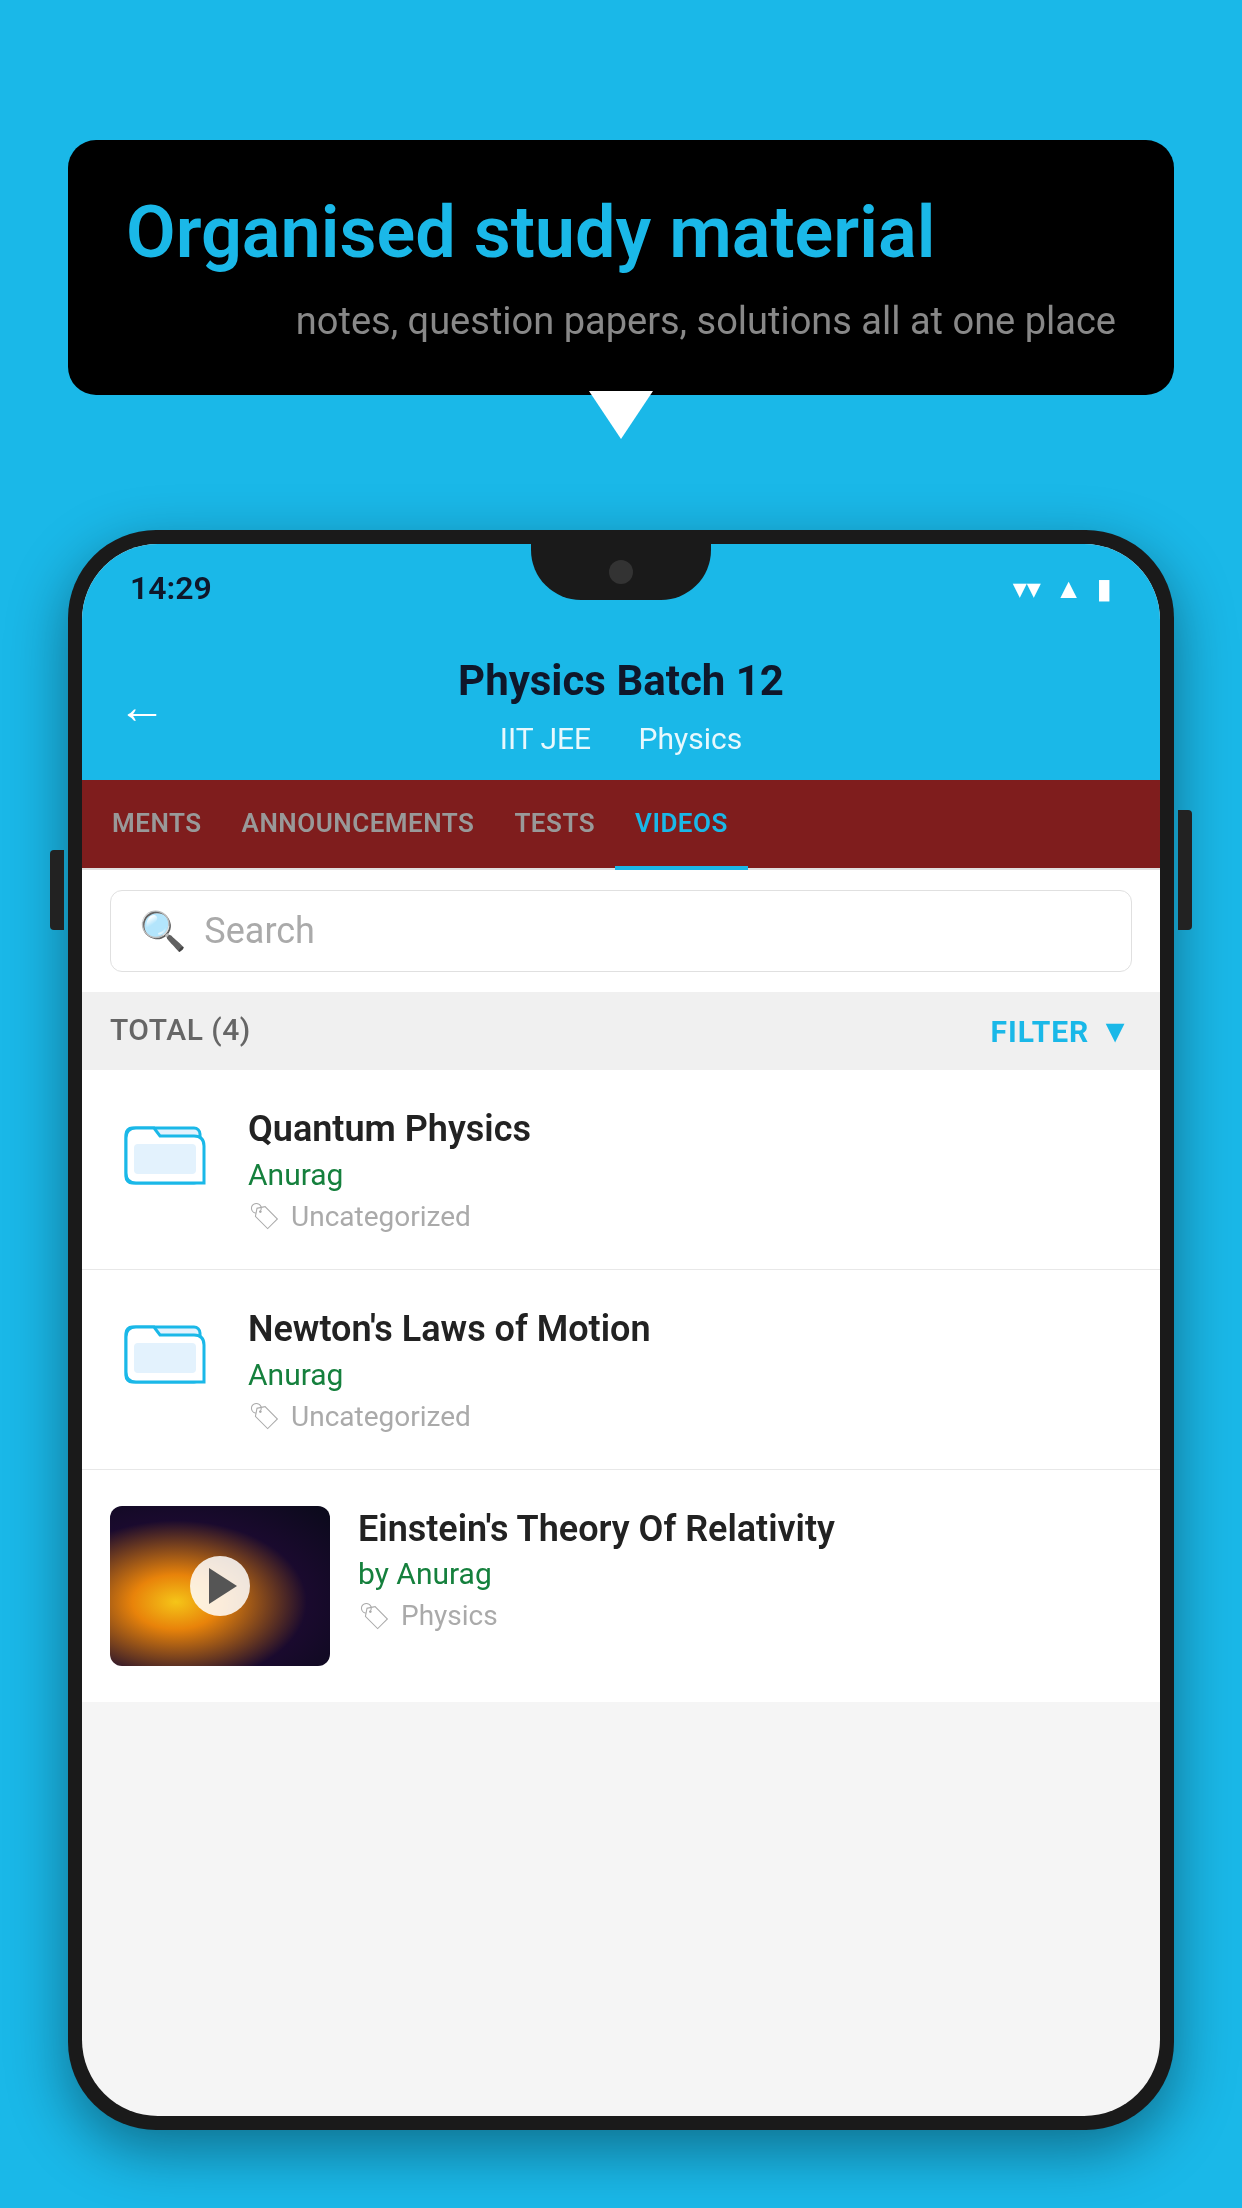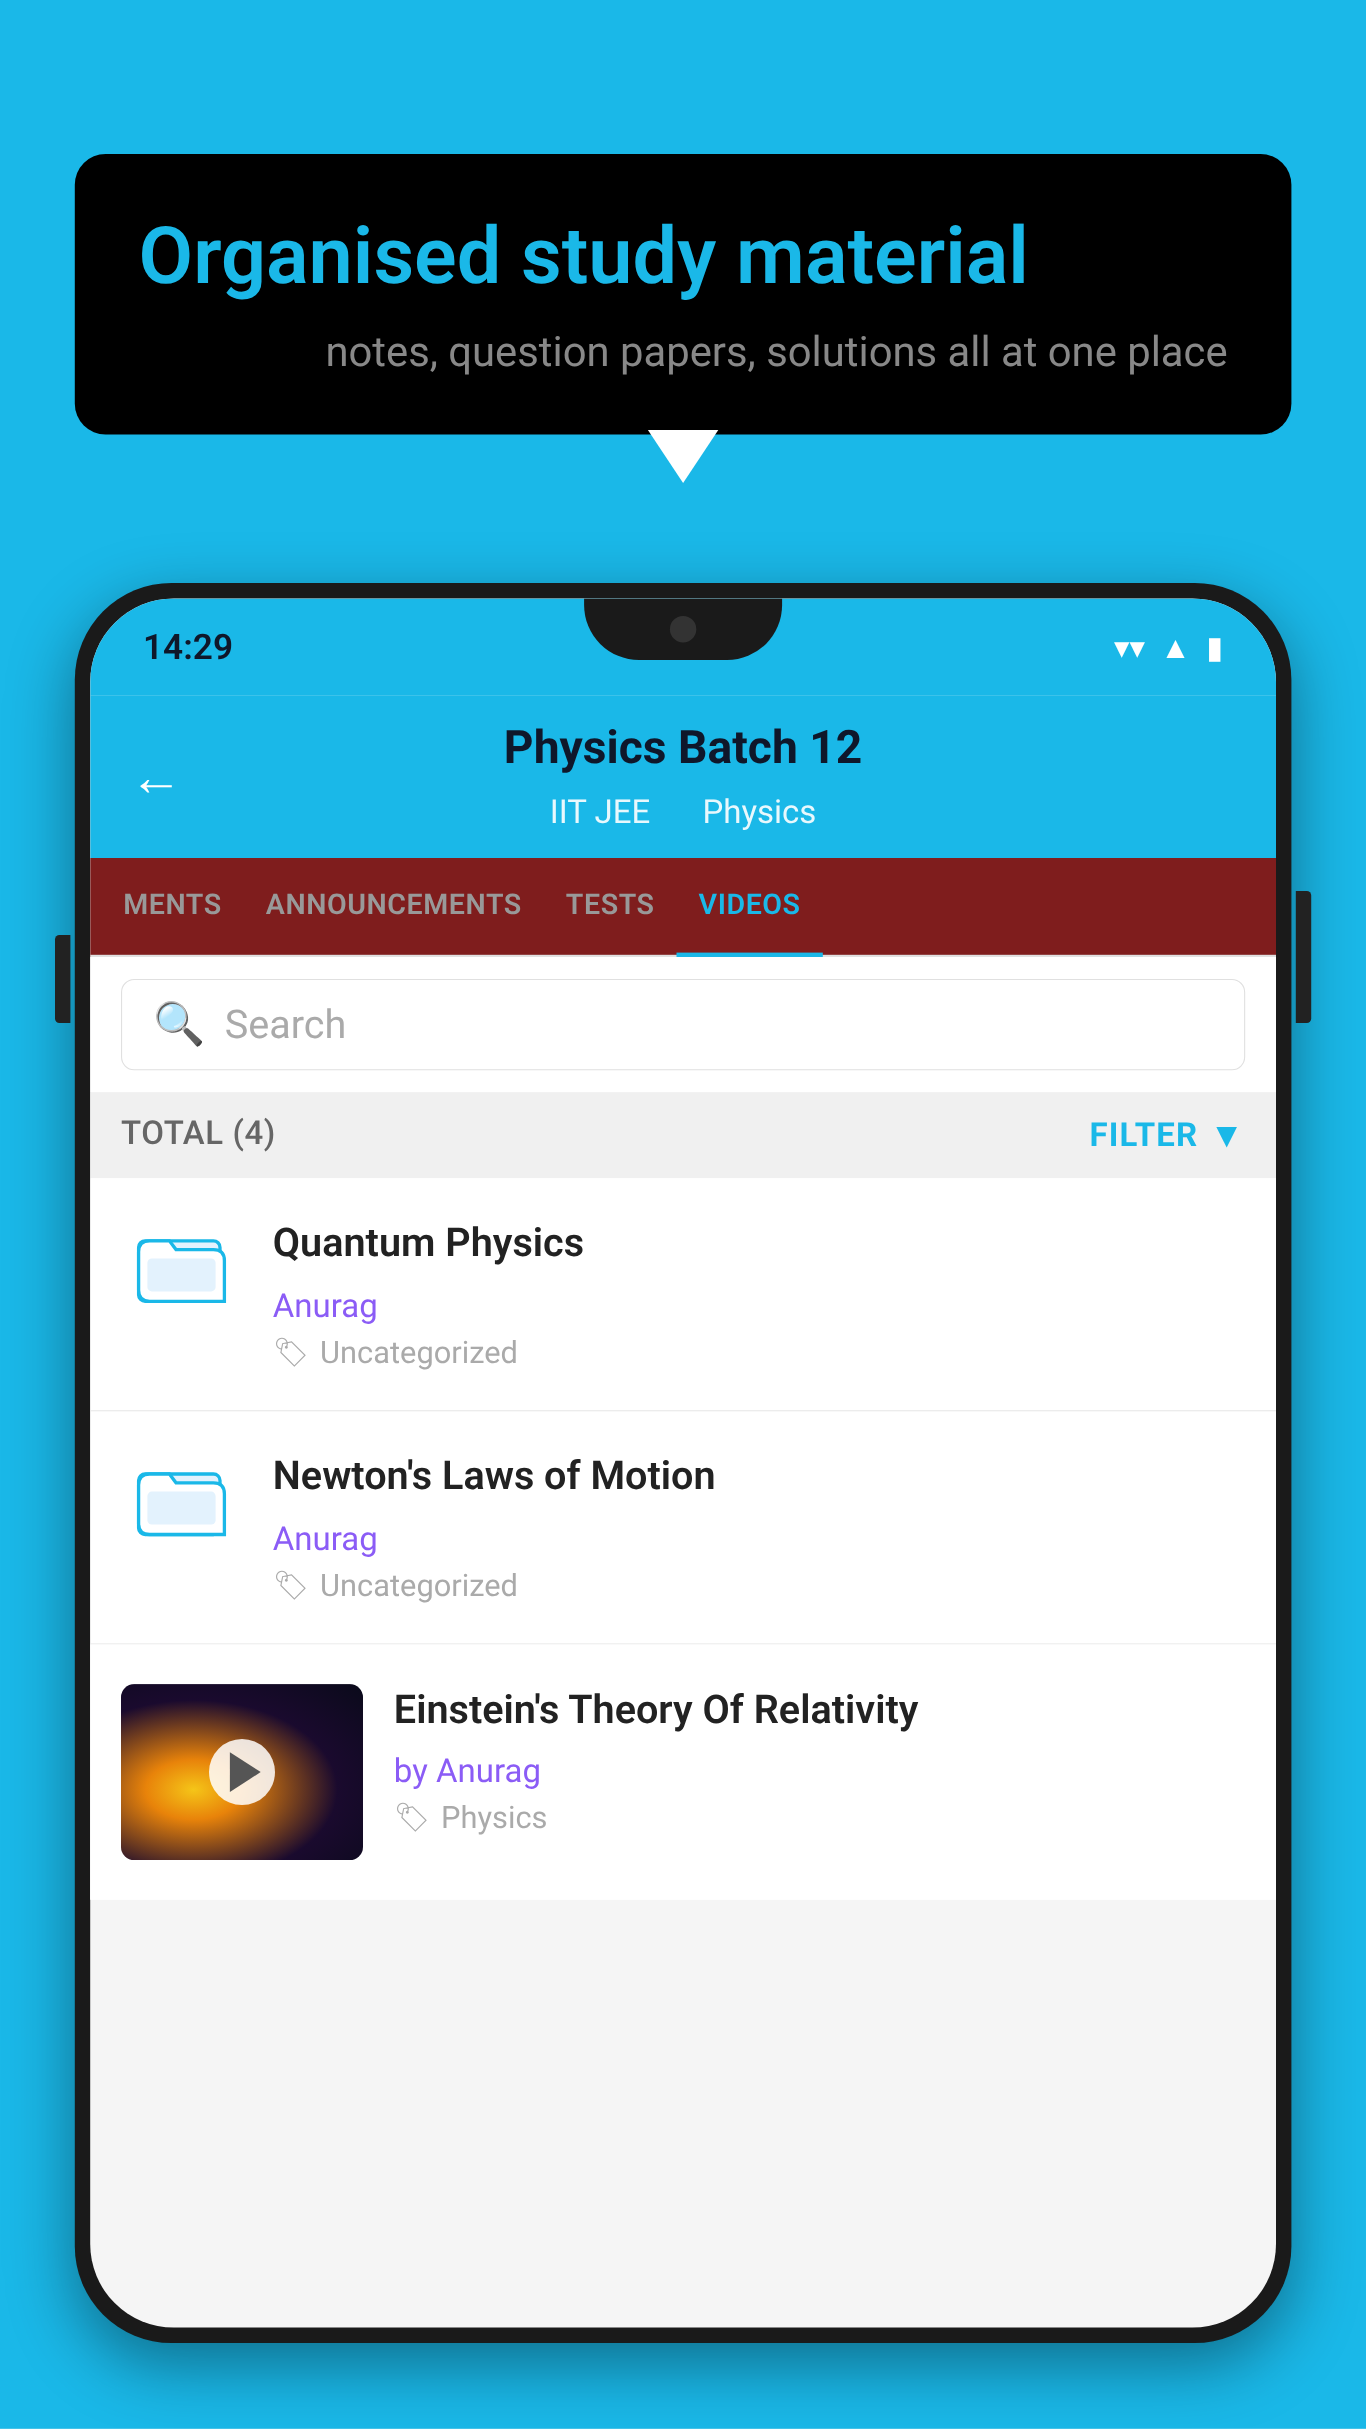--- a/index.html
+++ b/index.html
@@ -304,22 +304,22 @@
 
     .item-title {
       font-size: 36px;
       font-weight: 600;
       color: #222;
       line-height: 1.3;
     }
 
     .item-author {
       font-size: 30px;
-      color: #8b5cf6;
-      margin-top: 16px;
+      color: #15803d;
+      margin-top: 4px;
     }
 
     .item-tag {
       display: flex;
       align-items: center;
       gap: 10px;
       margin-top: 8px;
     }
 
     .tag-icon {

